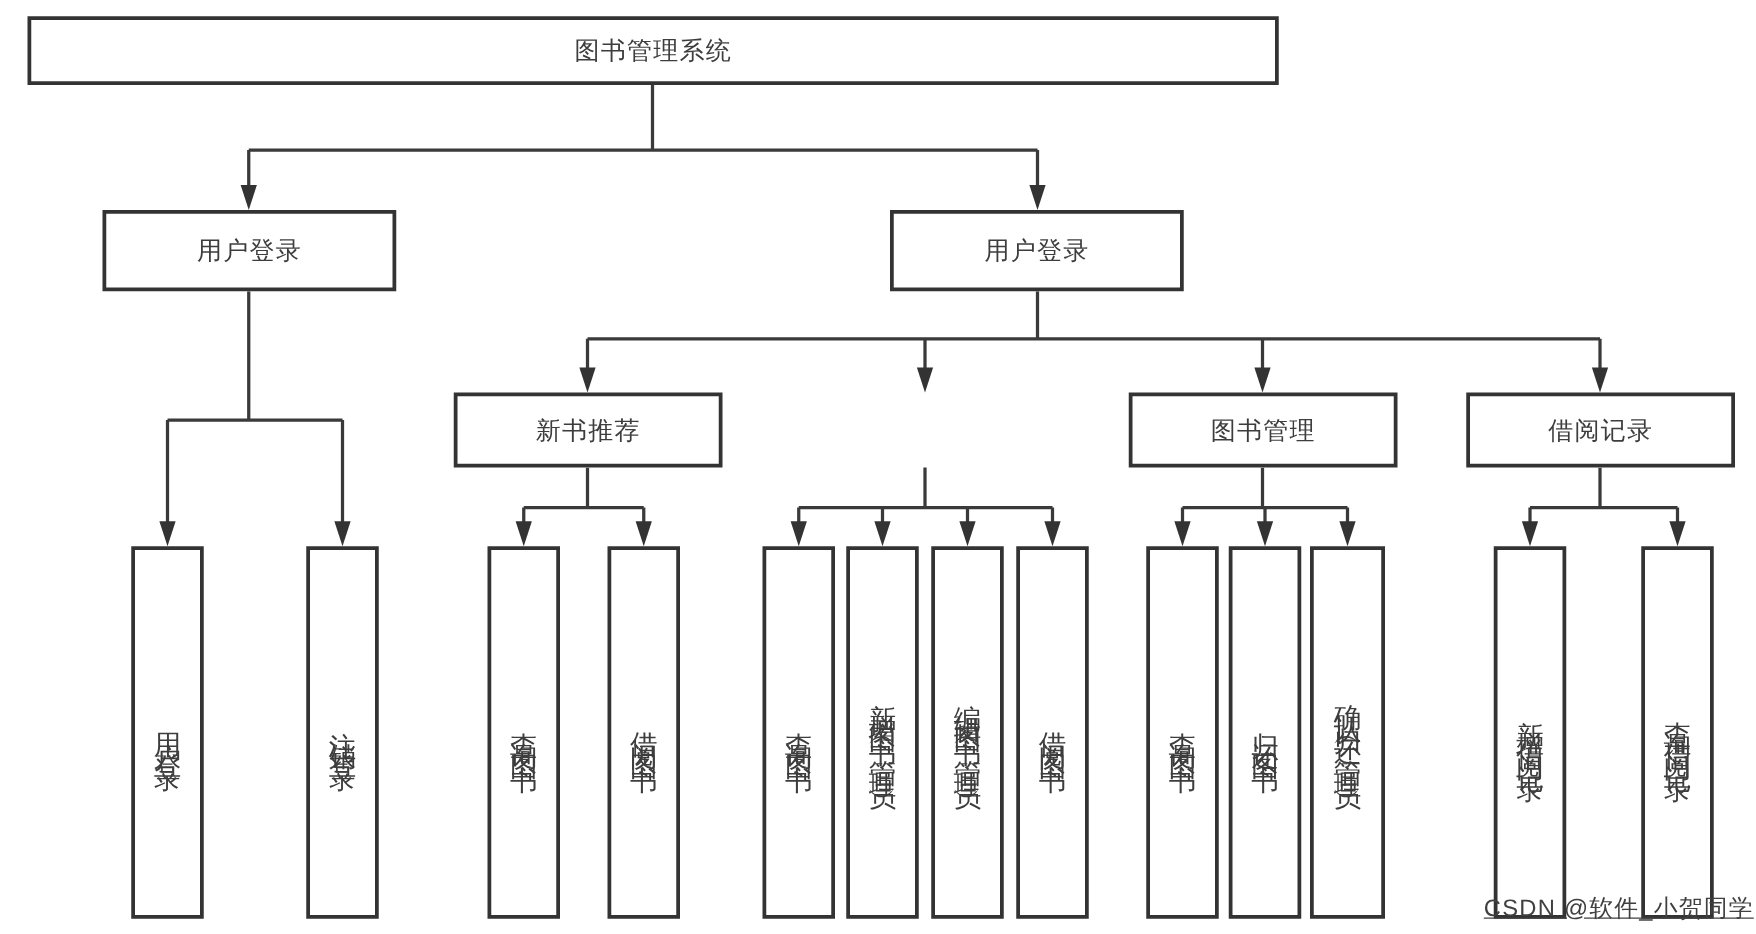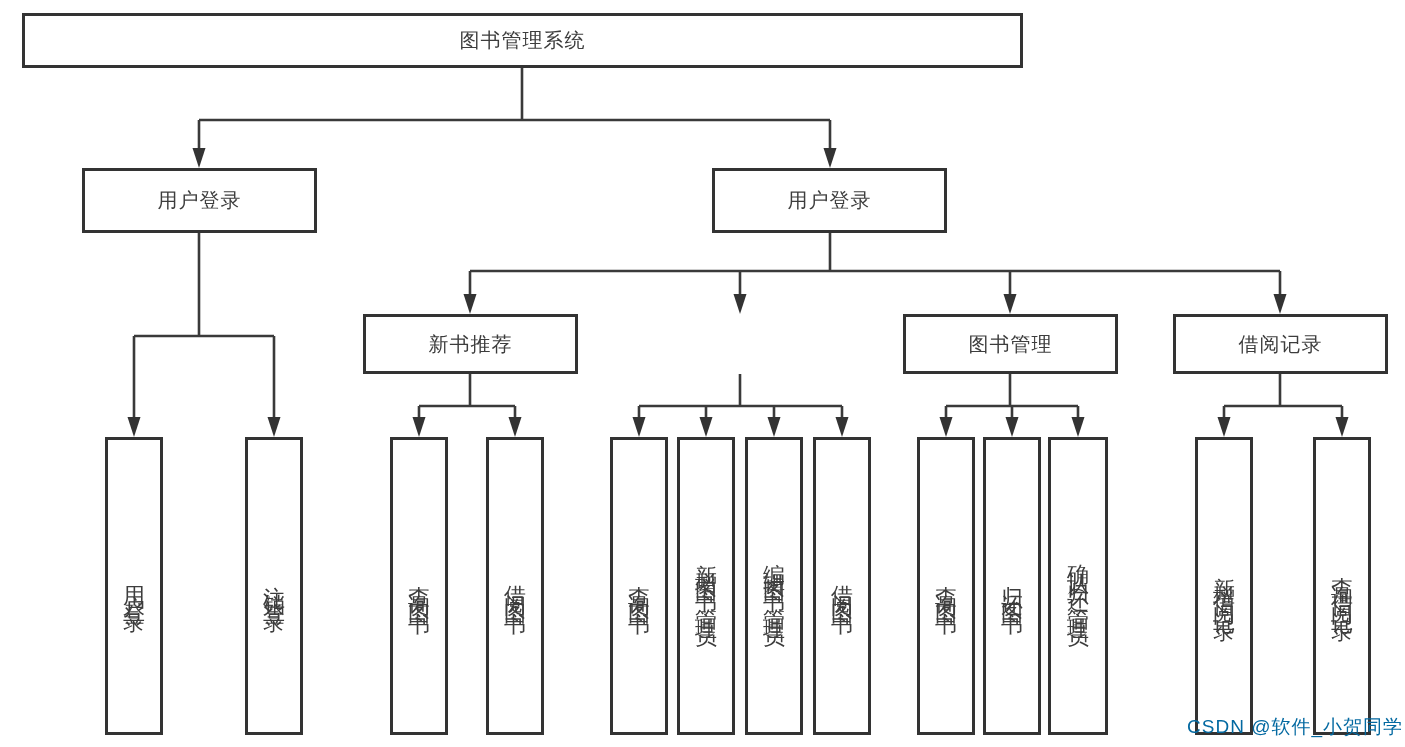--- a/index.html
+++ b/index.html
@@ -74,23 +74,24 @@
   .leaf-c2 { left: 983px; }
   .leaf-c3 { left: 1048px; width: 60px; }
   .leaf-r1 { left: 1195px; }
   .leaf-r2 { left: 1313px; }
 
   .watermark {
     position: absolute;
     right: 2px;
     bottom: 7px;
     font-size: 19px;
-    color: #0369a1;
+    color: #404040;
     letter-spacing: 1px;
     z-index: 5;
+    text-decoration: underline;
   }
 </style>
 </head>
 <body>
 
 <div id="canvas">
 
   <svg id="connectors" viewBox="0 0 1405 747" xmlns="http://www.w3.org/2000/svg">
 
     <path d="M522 68 V120 M199 120 H830 M199 120 V150 M830 120 V150"></path>

